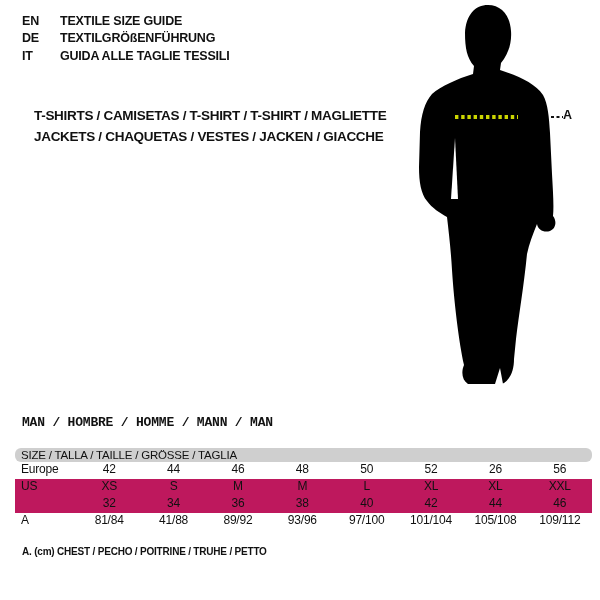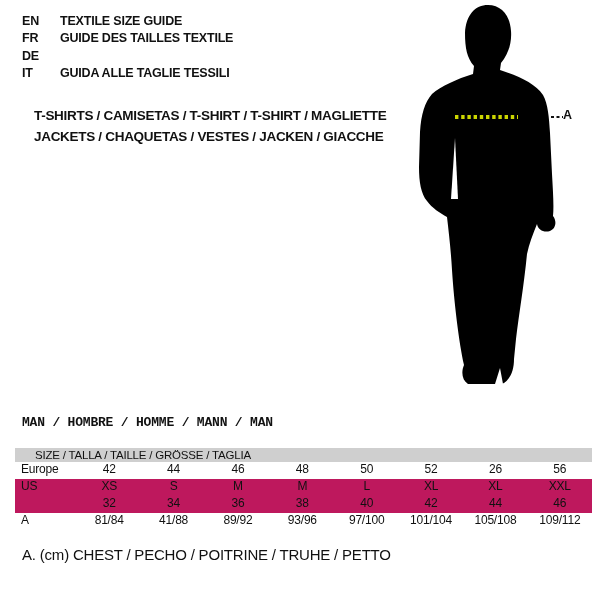--- a/index.html
+++ b/index.html
@@ -80,22 +80,23 @@
     left: 15px;
     top: 448px;
     width: 577px;
   }
   .thead {
     background: #cfcfcf;
     height: 14px;
     line-height: 14px;
     font-size: 11.5px;
     letter-spacing: -0.2px;
-    padding-left: 20px;
-    white-space: nowrap;
+    padding-left: 6px;
+    white-space: nowrap;
+    border-radius: 6px;
   }
   .trow {
     display: flex;
     height: 17px;
     align-items: flex-start;
     font-size: 12px;
     letter-spacing: -0.2px;
   }
   .trow.shaded { background: #be185d; }
   .tlabel {
@@ -108,42 +109,39 @@
   .tcell {
     flex: 1 1 0;
     text-align: center;
     white-space: nowrap;
   }
   
   .footnote {
     position: absolute;
     left: 22px;
     top: 546px;
-    font-size: 15px;
-    font-weight: 400;
+    font-size: 10px;
+    font-weight: 700;
     letter-spacing: -0.2px;
     white-space: nowrap;
   }
 </style>
 </head>
 <body>
 
 <div class="canvas">
 
   <div class="lang-list">
     <div class="lang-row">
       <span class="lang-code">EN</span>
       <span class="lang-label">TEXTILE SIZE GUIDE</span>
     </div>
     <div class="lang-row">
-      <span class="lang-code">FR</span>
-      <span class="lang-label">GUIDE DES TAILLES TEXTILE</span>
-    </div>
-    <div class="lang-row">
       <span class="lang-code">DE</span>
+      <span class="lang-label">TEXTILGRÖßENFÜHRUNG</span>
     </div>
     <div class="lang-row">
       <span class="lang-code">IT</span>
       <span class="lang-label">GUIDA ALLE TAGLIE TESSILI</span>
     </div>
   </div>
 
   <div class="categories">
     <div class="category-line">T-SHIRTS / CAMISETAS / T-SHIRT / T-SHIRT / MAGLIETTE</div>
     <div class="category-line">JACKETS / CHAQUETAS / VESTES / JACKEN / GIACCHE</div>

